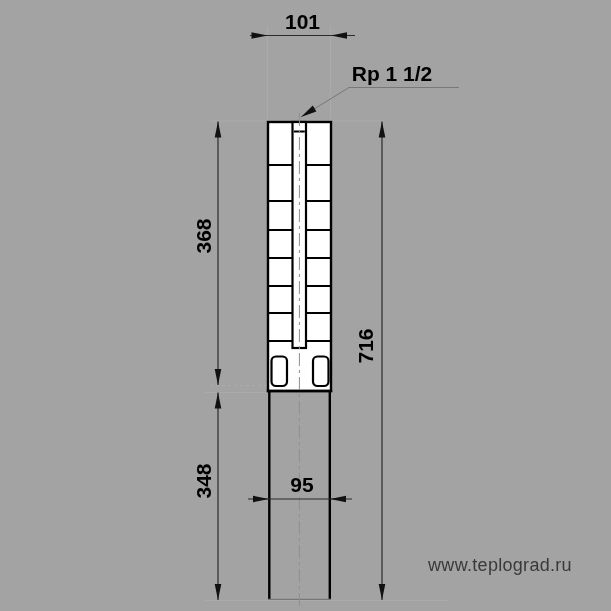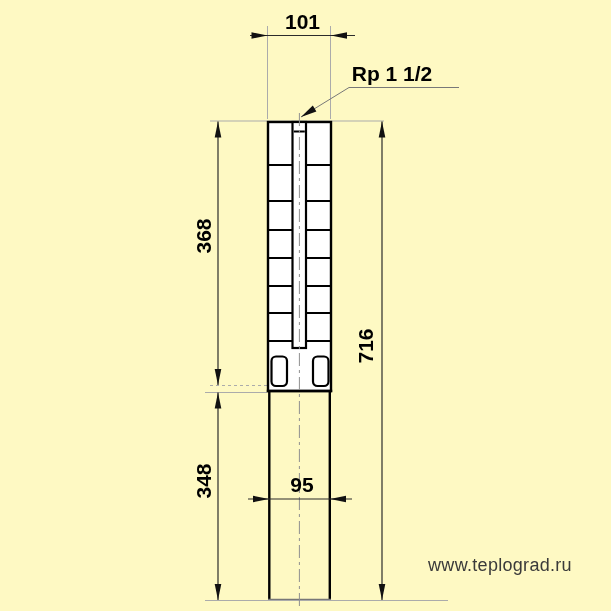--- a/index.html
+++ b/index.html
@@ -1,19 +1,19 @@
 <!DOCTYPE html>
 <html><head>
 <meta charset="utf-8">
 <style>
   html,body{margin:0;padding:0;background:#ffffff;}
   .canvas{
     position:relative;
     width:611px;height:611px;
-    background:#fef9c3;
+    background:#a3a3a3;
     font-family:"Liberation Sans", sans-serif;
     overflow:hidden;
   }
   svg{display:block;}
   .dim-text{
     font-family:"Liberation Sans", sans-serif;
     font-weight:bold;
     font-size:21px;
     fill:#000000;
   }

